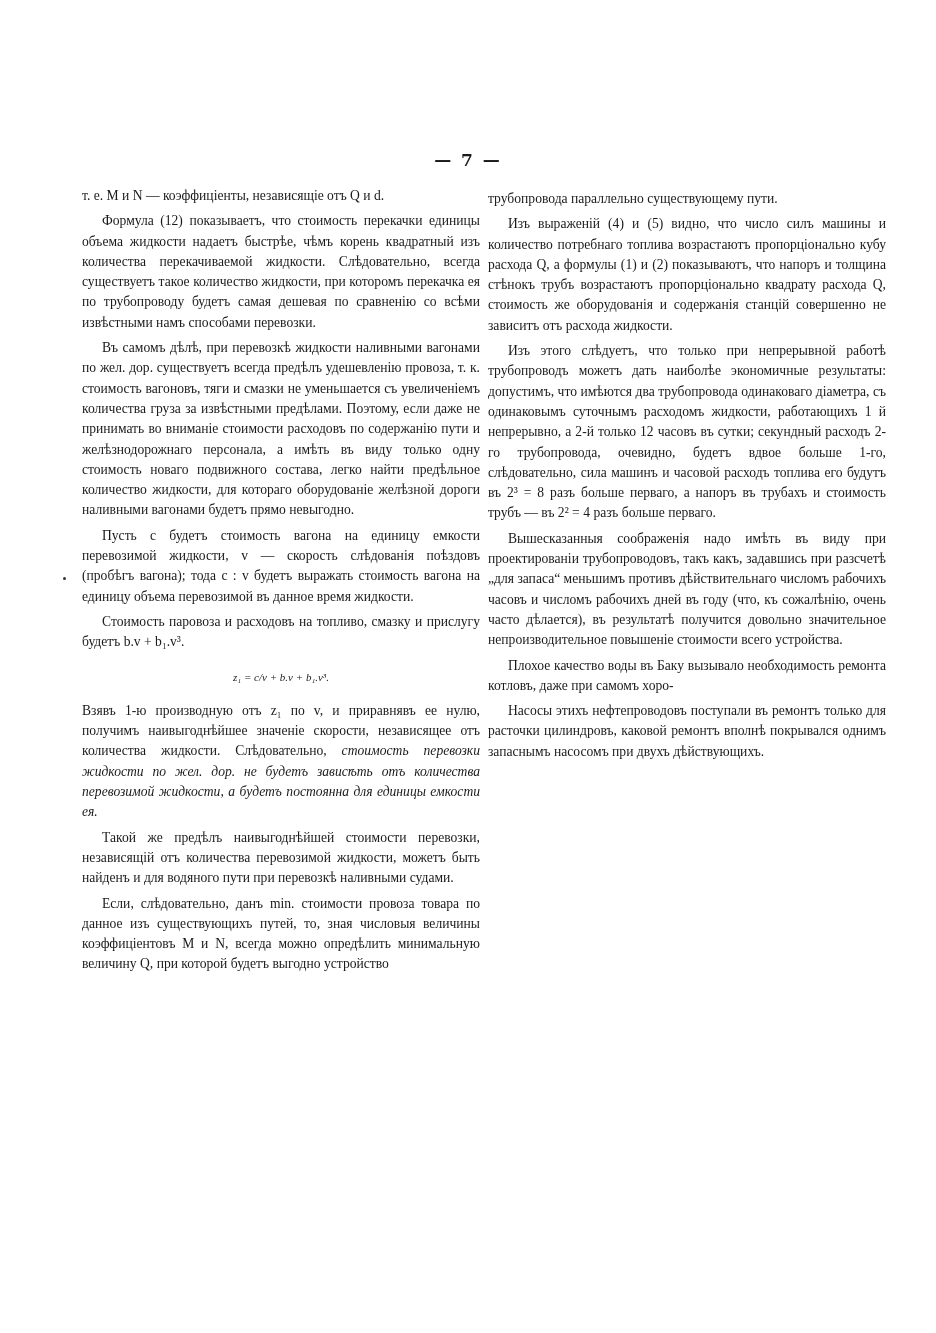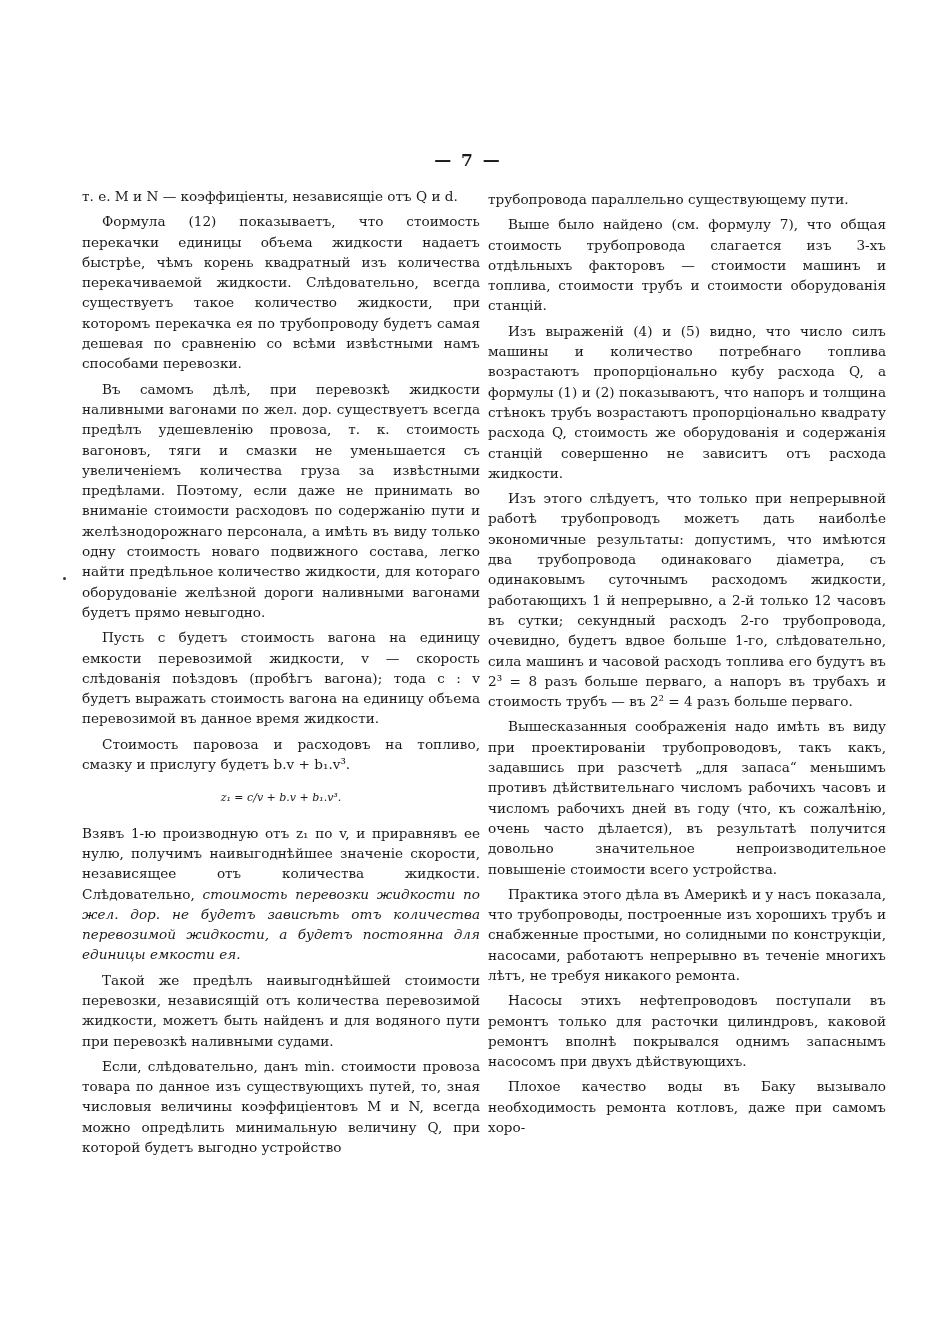--- a/index.html
+++ b/index.html
@@ -7,21 +7,21 @@
     width: 936px; height: 1333px; position: relative; overflow: hidden;
     font-family: "DejaVu Serif", "Liberation Serif", serif;
     color: #1a1a1a;
   }
   .page-number {
     position: absolute; top: 150px; left: 0; width: 936px; text-align: center;
     font-size: 17px; font-weight: bold; letter-spacing: 2px;
   }
   .col {
     position: absolute; top: 186px; width: 398px;
-    font-size: 13.6px; line-height: 20.3px; text-align: justify;
+    font-size: 13.6px; line-height: 20.3px; text-align: justify; font-family: Liberation Serif, serif;
   }
   .col.left { left: 82px; }
   .col.right { left: 488px; top: 189px; }
   .col p { margin: 0 0 5px 0; text-indent: 20px; }
   .col p.noindent { text-indent: 0; }
   .col p.formula { text-align: center; text-indent: 0; margin: 14px 0 14px 0; font-style: italic; font-size: 11px; }
   .it { font-style: italic; }
   .bul {
     position: absolute; left: 63px; top: 577px; width: 3px; height: 3px; background: #333; border-radius: 50%;
   }
@@ -40,20 +40,18 @@
   <p>Пусть c будетъ стоимость вагона на единицу емкости перевозимой жидкости, v — скорость слѣдованія поѣздовъ (пробѣгъ вагона); тода c : v будетъ выражать стоимость вагона на единицу объема перевозимой въ данное время жидкости.</p>
   <p>Стоимость паровоза и расходовъ на топливо, смазку и прислугу будетъ b.v + b₁.v³.</p>
   <p class="formula">z₁ = c/v + b.v + b₁.v³.</p>
   <p class="noindent"><span>Взявъ 1-ю производную отъ z₁ по v, и приравнявъ ее нулю, получимъ наивыгоднѣйшее значеніе скорости, независящее отъ количества жидкости. Слѣдовательно,</span> <span class="it">стоимость перевозки жидкости по жел. дор. не будетъ зависѣть отъ количества перевозимой жидкости, а будетъ постоянна для единицы емкости ея.</span></p>
   <p>Такой же предѣлъ наивыгоднѣйшей стоимости перевозки, независящій отъ количества перевозимой жидкости, можетъ быть найденъ и для водяного пути при перевозкѣ наливными судами.</p>
   <p>Если, слѣдовательно, данъ min. стоимости провоза товара по данное изъ существующихъ путей, то, зная числовыя величины коэффиціентовъ M и N, всегда можно опредѣлить минимальную величину Q, при которой будетъ выгодно устройство</p>
 </div>
 
 <div class="col right">
   <p class="noindent">трубопровода параллельно существующему пути.</p>
-  <p>Выше было найдено (см. формулу 7), что общая стоимость трубопровода слагается изъ 3-хъ отдѣльныхъ факторовъ — стоимости машинъ и топлива, стоимости трубъ и стоимости оборудованія станцій.</p>
   <p>Изъ выраженій (4) и (5) видно, что число силъ машины и количество потребнаго топлива возрастаютъ пропорціонально кубу расхода Q, а формулы (1) и (2) показываютъ, что напоръ и толщина стѣнокъ трубъ возрастаютъ пропорціонально квадрату расхода Q, стоимость же оборудованія и содержанія станцій совершенно не зависитъ отъ расхода жидкости.</p>
   <p>Изъ этого слѣдуетъ, что только при непрерывной работѣ трубопроводъ можетъ дать наиболѣе экономичные результаты: допустимъ, что имѣются два трубопровода одинаковаго діаметра, съ одинаковымъ суточнымъ расходомъ жидкости, работающихъ 1 й непрерывно, а 2-й только 12 часовъ въ сутки; секундный расходъ 2-го трубопровода, очевидно, будетъ вдвое больше 1-го, слѣдовательно, сила машинъ и часовой расходъ топлива его будутъ въ 2³ = 8 разъ больше перваго, а напоръ въ трубахъ и стоимость трубъ — въ 2² = 4 разъ больше перваго.</p>
   <p>Вышесказанныя соображенія надо имѣть въ виду при проектированіи трубопроводовъ, такъ какъ, задавшись при разсчетѣ „для запаса“ меньшимъ противъ дѣйствительнаго числомъ рабочихъ часовъ и числомъ рабочихъ дней въ году (что, къ сожалѣнію, очень часто дѣлается), въ результатѣ получится довольно значительное непроизводительное повышеніе стоимости всего устройства.</p>
-  <p>Практика этого дѣла въ Америкѣ и у насъ показала, что трубопроводы, построенные изъ хорошихъ трубъ и снабженные простыми, но солидными по конструкціи, насосами, работаютъ непрерывно въ теченіе многихъ лѣтъ, не требуя никакого ремонта.</p>
+  <p>Плохое качество воды въ Баку вызывало необходимость ремонта котловъ, даже при самомъ хоро-</p>
   <p>Насосы этихъ нефтепроводовъ поступали въ ремонтъ только для расточки цилиндровъ, каковой ремонтъ вполнѣ покрывался однимъ запаснымъ насосомъ при двухъ дѣйствующихъ.</p>
-  <p>Плохое качество воды въ Баку вызывало необходимость ремонта котловъ, даже при самомъ хоро-</p>
 </div>
 
 </body></html>

